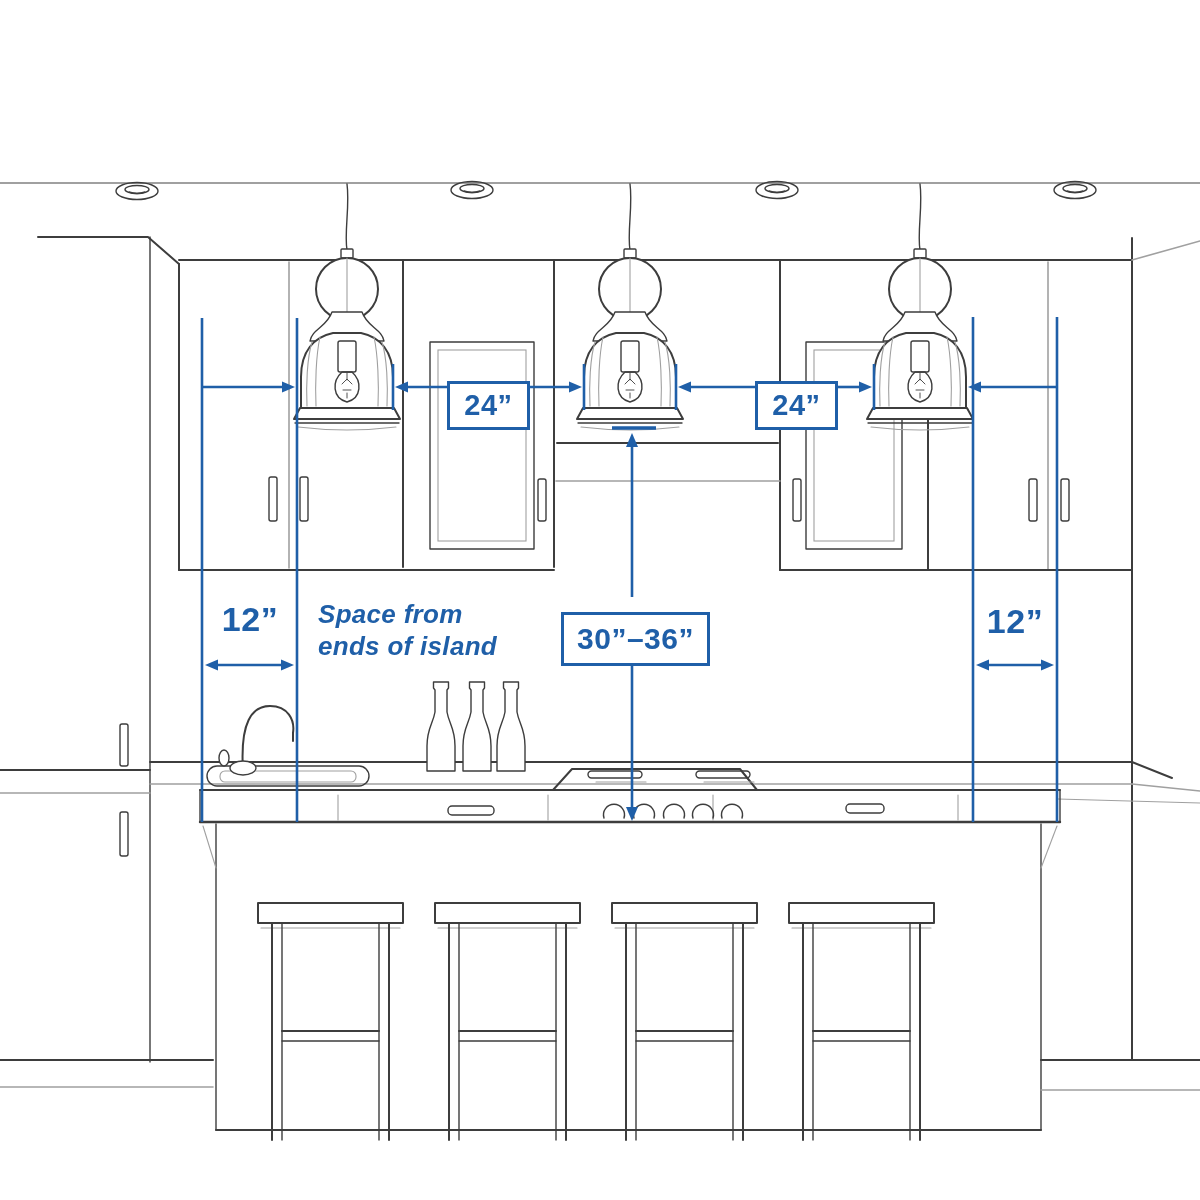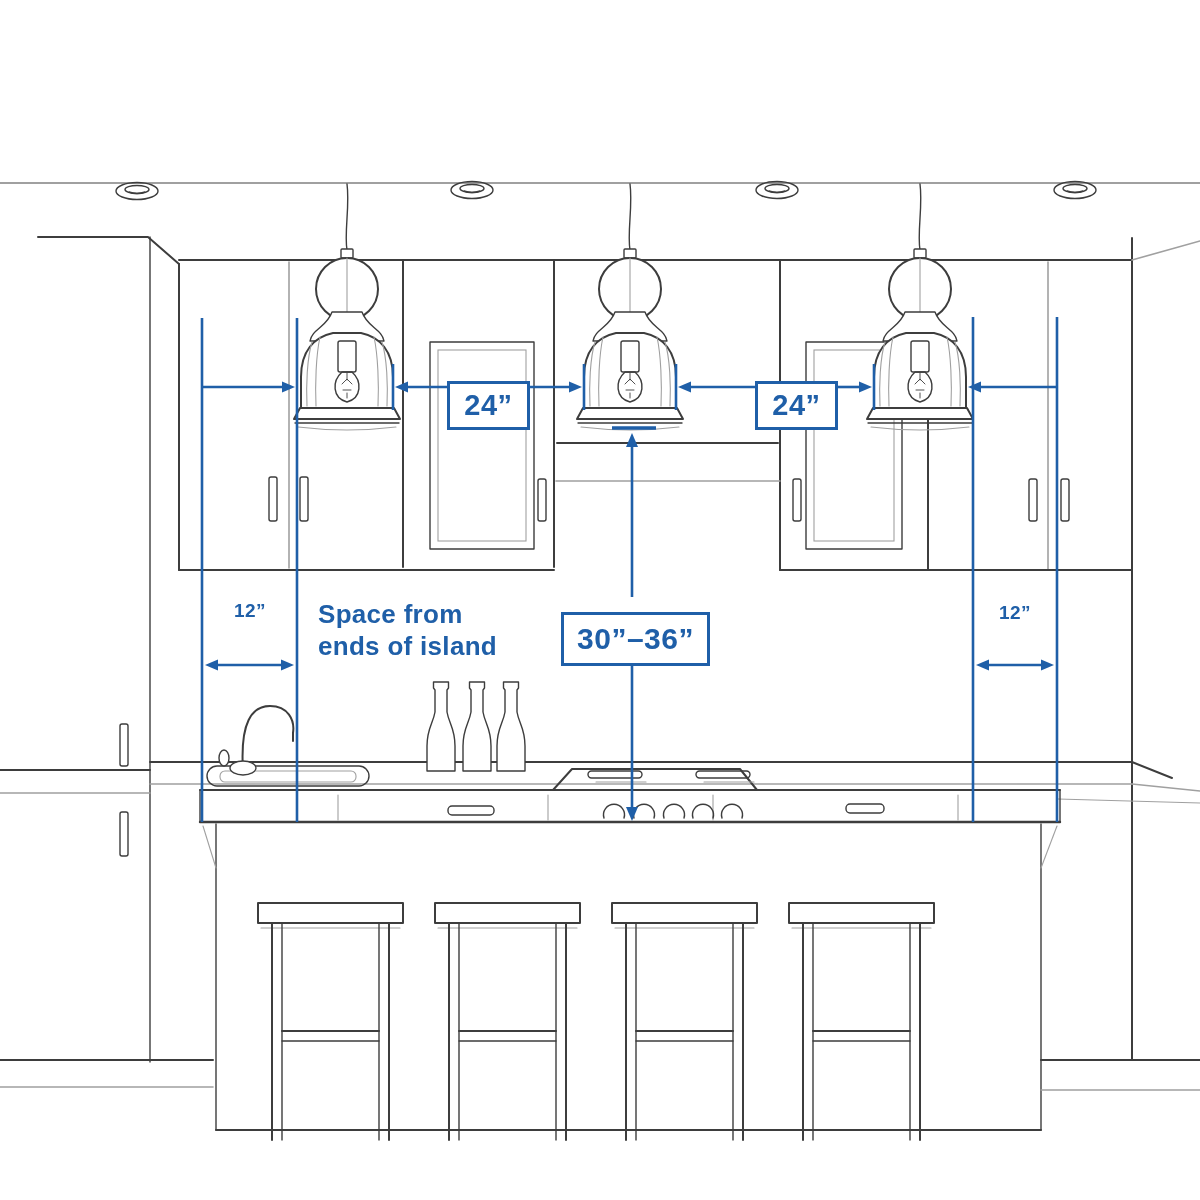--- a/index.html
+++ b/index.html
@@ -25,27 +25,27 @@
   .dimthick{stroke:var(--dimension-blue);stroke-width:3.4;fill:none;}
   .dimfill{fill:var(--dimension-blue);stroke:none;}
   
   .dim-box{
     position:absolute;border:3px solid var(--dimension-blue);background:#fff;
     color:var(--dimension-blue);font-weight:bold;
     display:flex;align-items:center;justify-content:center;letter-spacing:.5px;margin-top:16px;
   }
   .dim-text{
     position:absolute;color:var(--dimension-blue);font-weight:bold;
-    font-size:19px;text-align:center;letter-spacing:.5px;
+    font-size:34px;text-align:center;letter-spacing:.5px;
   }
   .note{
     position:absolute;color:var(--dimension-blue);font-weight:600;
     font-size:26px;line-height:32px;letter-spacing:.3px;
   }
-  .note span{display:block;}
+  .note span{display:block;font-style:italic;}
 </style>
 </head>
 <body>
 
 <div id="stage">
 
 <svg width="1200" height="1200" viewBox="0 0 1200 1200">
   <defs>
     <g id="pendant">
       <path class="skt" d="M0,184 C3,206 -3,232 0,250"></path>

